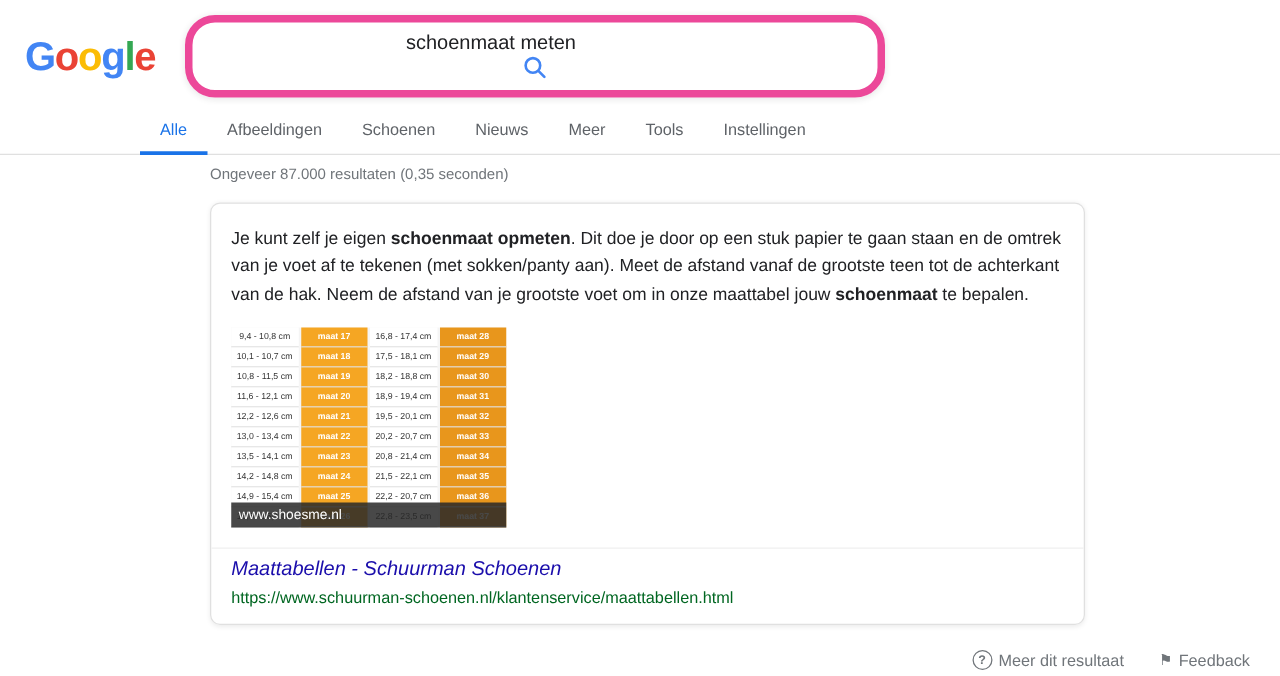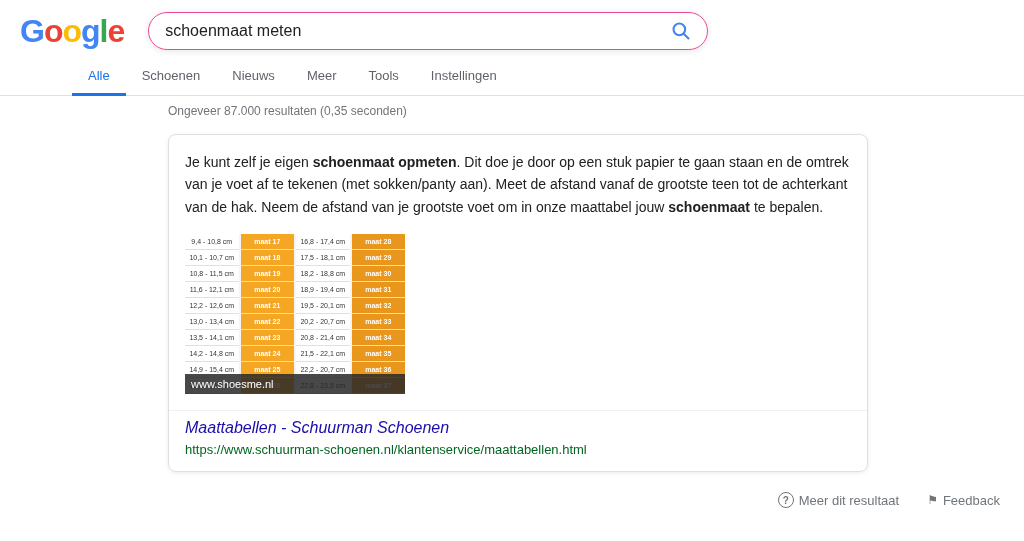--- a/index.html
+++ b/index.html
@@ -34,25 +34,26 @@
     .logo-g { color: #4285F4; }
     .logo-o1 { color: #EA4335; }
     .logo-o2 { color: #FBBC05; }
     .logo-g2 { color: #4285F4; }
     .logo-l { color: #34A853; }
     .logo-e { color: #EA4335; }
 
     .search-bar {
       display: flex;
       align-items: center;
-      border: 1px solid #ec4899;
+      border: 6px solid #ec4899;
       border-radius: 24px;
       padding: 8px 16px;
       width: 560px;
       box-shadow: 0 1px 6px rgba(32,33,36,.12);
+      flex-direction: column;
     }
     .search-input {
       flex: 1;
       border: none;
       outline: none;
       font-size: 16px;
       color: #202124;
       background: transparent;
     }
     .search-icon-btn {
@@ -61,21 +62,21 @@
       cursor: pointer;
       padding: 0;
       display: flex;
       align-items: center;
     }
 
     
     .nav-tabs {
       display: flex;
       align-items: center;
-      padding: 0 0 0 72px;
+      padding: 0 0 0 112px;
       border-bottom: 1px solid #e0e0e0;
       gap: 0;
     }
     .nav-tab {
       padding: 10px 16px;
       font-size: 13px;
       color: #5f6368;
       cursor: pointer;
       text-decoration: none;
       display: flex;
@@ -264,20 +265,23 @@
         <circle cx="10" cy="10" r="7" stroke="#4285F4" stroke-width="2.5" fill="none"></circle>
         <line x1="15.5" y1="15.5" x2="21" y2="21" stroke="#4285F4" stroke-width="2.5" stroke-linecap="round"></line>
       </svg>
     </button>
   </div>
 </div>
 
 <nav class="nav-tabs">
   <a class="nav-tab active" href="#">
     <span>Alle</span>
+  </a>
+  <a class="nav-tab" href="#">
+    <span>Afbeeldingen</span>
   </a>
   <a class="nav-tab" href="#">
     <span>Schoenen</span>
   </a>
   <a class="nav-tab" href="#">
     <span>Nieuws</span>
   </a>
   <a class="nav-tab" href="#">
     <span>Meer</span>
   </a>

